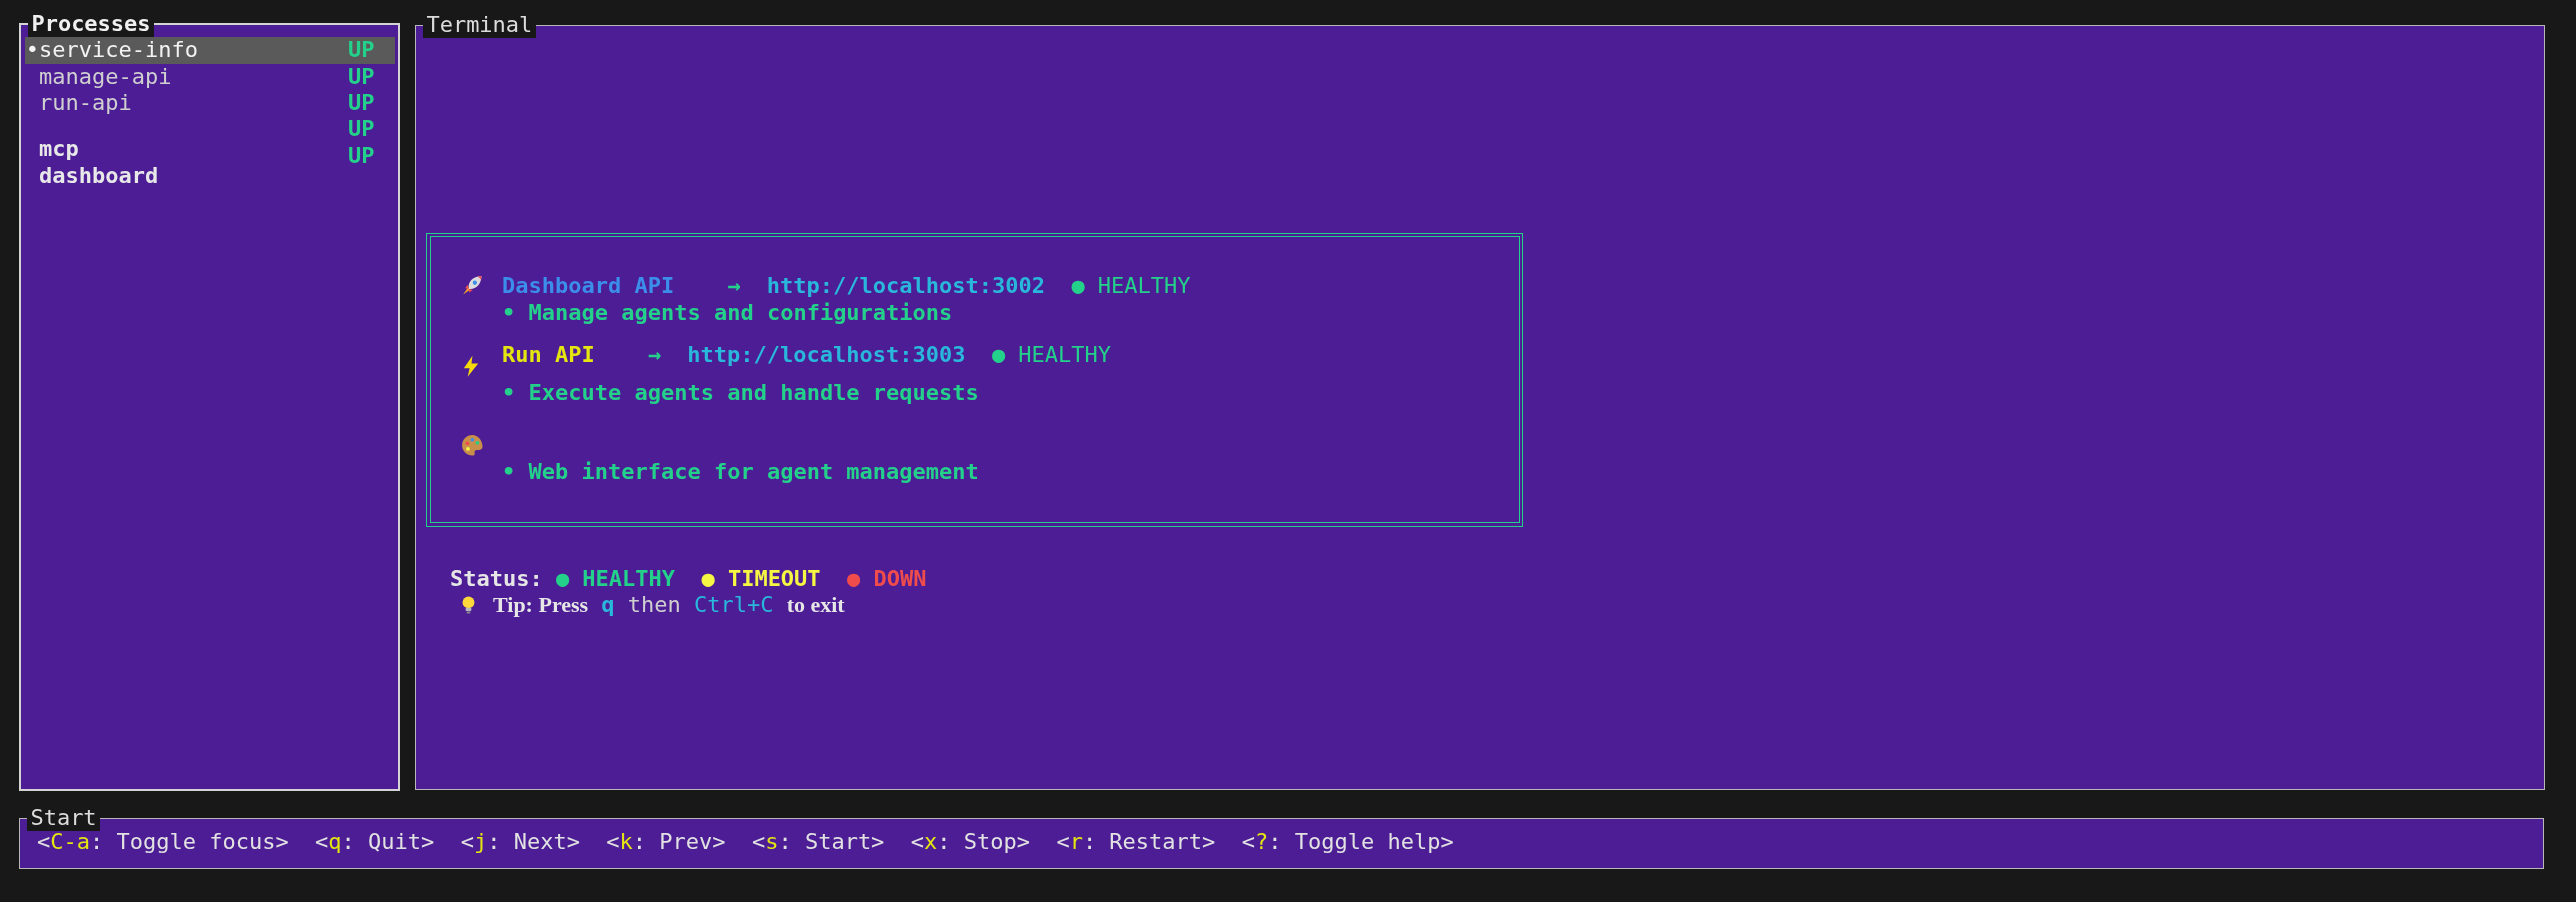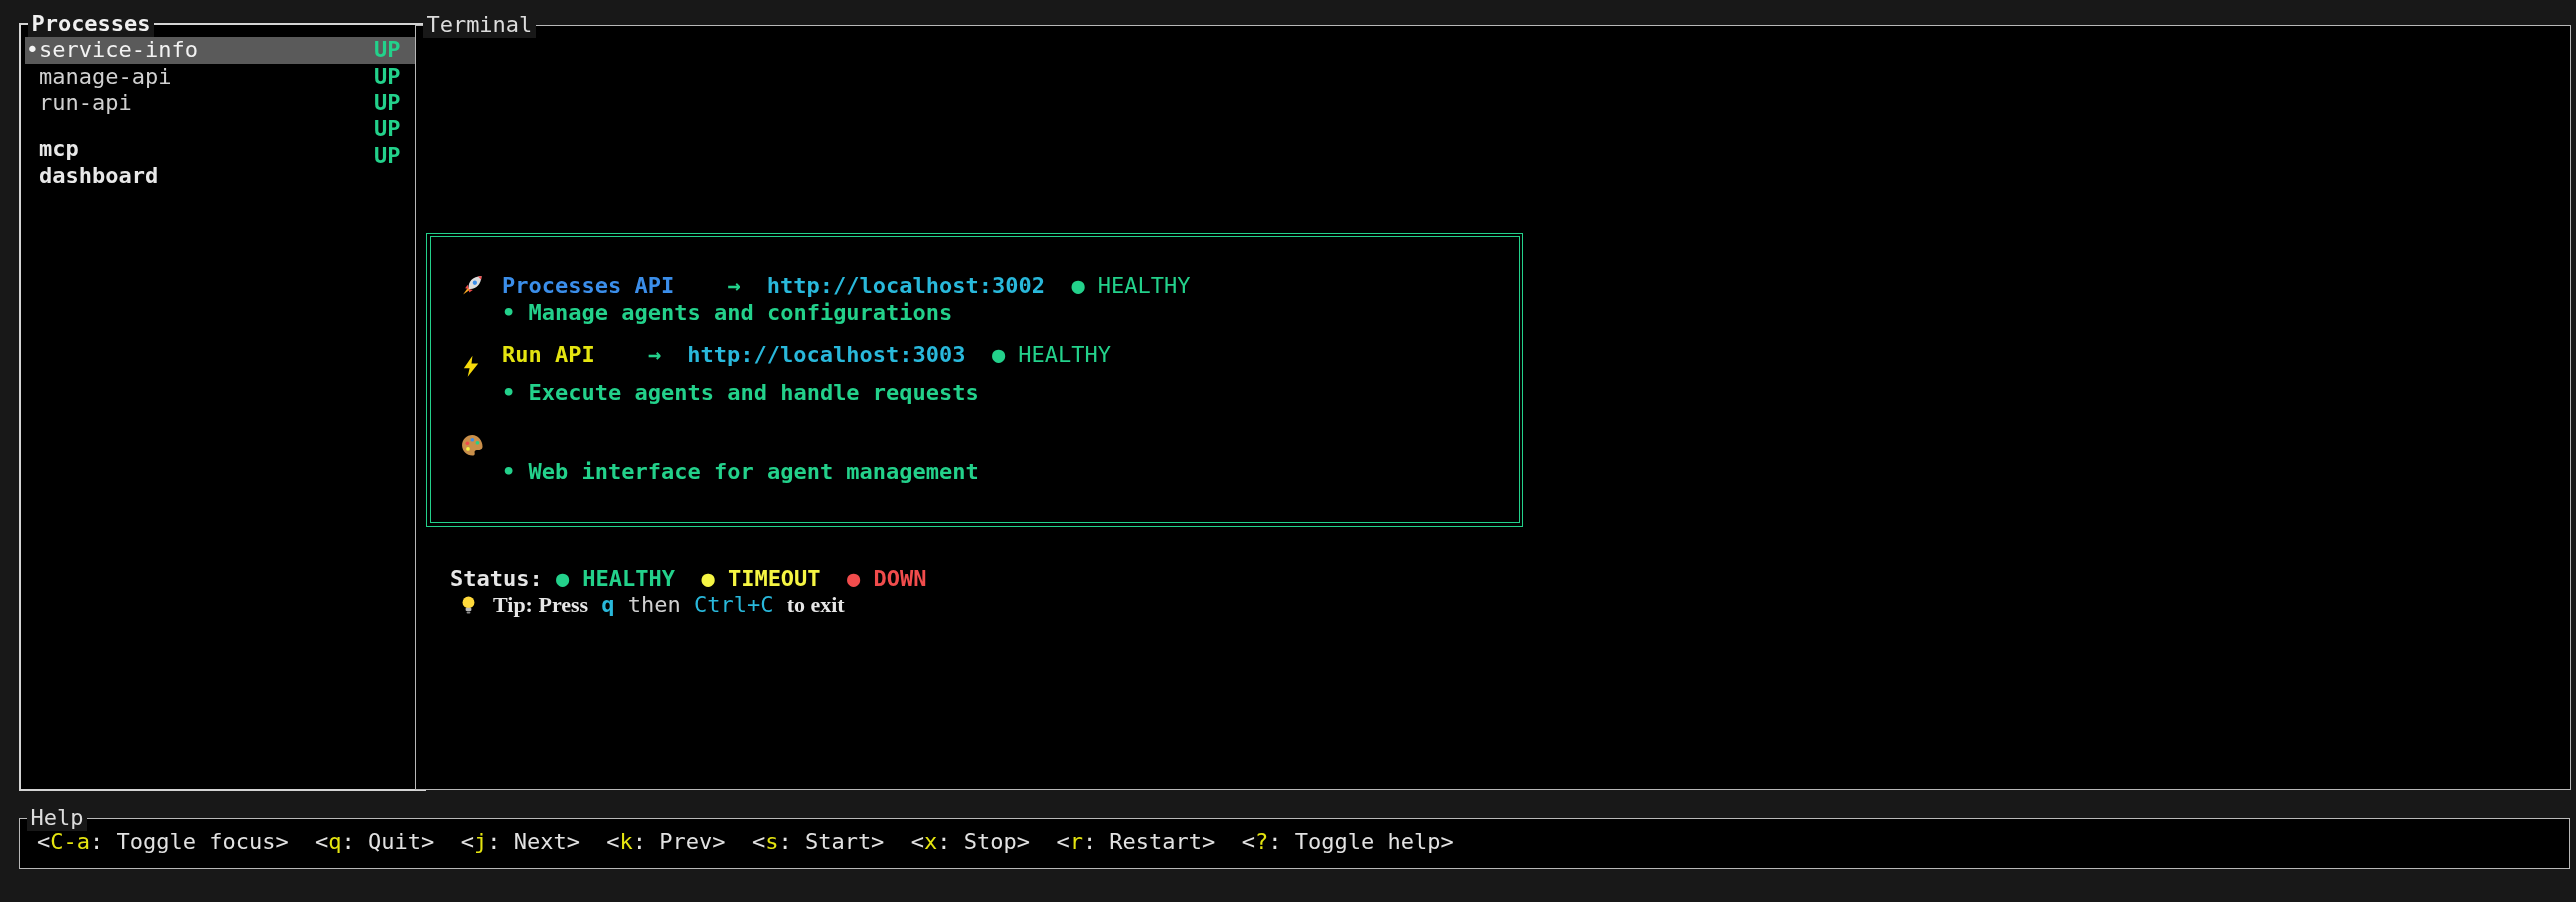--- a/index.html
+++ b/index.html
@@ -2,21 +2,21 @@
 <html style="font-size:15px"><head>
 <meta charset="utf-8">
 <style>
   html,body{margin:0;padding:0;background:#181818;}
   #app{
     position:relative;width:2576px;height:903px;background:#181818;overflow:hidden;
     font-family:"DejaVu Sans Mono","Liberation Mono",monospace;
     font-size:22px;line-height:26.4px;color:#e0e0e0;
   }
   .b{font-weight:bold;}
-  .panel{position:absolute;background:#000000;padding-left:26px;}
+  .panel{position:absolute;background:#4c1d95;}
   .panel-title{position:absolute;top:-14px;left:6.6px;background:#181818;padding:0 3.8px;color:#dcdcdc;white-space:pre;}
   
   .proc-panel{left:19px;top:23px;width:377px;height:764px;border:2.8px solid #d4d4d4;}
   .proc-panel .panel-title{color:#f0f0f0;font-weight:bold;}
   .proc-list{position:absolute;left:0;top:12.3px;width:100%;}
   .proc-row{position:relative;height:26.4px;}
   .proc-row .hl{position:absolute;left:3.8px;right:2.8px;top:0;bottom:0;background:#5a5a5a;}
   .proc-row .bullet{position:absolute;left:4.7px;top:0;color:#f5f5f5;}
   .proc-row .pname{position:absolute;left:18px;top:0;color:#d0d0d0;white-space:pre;}
   .proc-row .pname.b{color:#e8e8e8;margin-top:20px;}
@@ -98,21 +98,21 @@
     <div class="svc-icon" style="left:44px;top:247px">
       <svg width="24.6" height="24.6" viewBox="0 0 24 24">
         <polygon points="3,21 8,14 10,16" fill="#f5a623"></polygon>
         <path d="M8.5,15.5 C7.5,9 12,3.5 21,3 C20.5,12 15,16.5 8.5,15.5 Z" fill="#dcdcdc"></path>
         <circle cx="14.5" cy="9.5" r="2.1" fill="#3b8eea"></circle>
         <path d="M17.5,3.4 L21,3 L20.6,6.5 Z" fill="#f14c4c"></path>
         <path d="M8.5,15.5 L5,15 L7.5,11.5 Z" fill="#f14c4c"></path>
         <path d="M8.5,15.5 L9,19 L12.5,16.5 Z" fill="#f14c4c"></path>
       </svg>
     </div>
-    <div class="line" style="left:86px;top:247px"><span class="lbl-blue">Processes API</span><span class="arrow m4">→</span><span class="url m2">http://localhost:3002</span><span class="dot-green m2">●</span><span class="health m1">HEALTHY</span></div>
+    <div class="line" style="left:86px;top:247px"><span class="lbl-blue">Dashboard API</span><span class="arrow m4">→</span><span class="url m2">http://localhost:3002</span><span class="dot-green m2">●</span><span class="health m1">HEALTHY</span></div>
     <div class="line desc" style="left:86px;top:274px">• Manage agents and configurations</div>
 
     <div class="svc-icon" style="left:44px;top:328px">
       <svg width="23" height="24.6" viewBox="0 0 24 24">
         <polygon points="13,1 4,14 10,14 8,23 19,9 12,9" fill="#f5d90a"></polygon>
       </svg>
     </div>
     <div class="line" style="left:86px;top:316px"><span class="lbl-yellow">Run API</span><span class="arrow m4">→</span><span class="url m2">http://localhost:3003</span><span class="dot-green m2">●</span><span class="health m1">HEALTHY</span></div>
     <div class="line desc" style="left:86px;top:354px">• Execute agents and handle requests</div>
 
@@ -133,18 +133,18 @@
       <svg width="23" height="24.6" viewBox="0 0 24 24">
         <circle cx="12" cy="9" r="6.2" fill="#ffd93b"></circle>
         <rect x="9" y="14.6" width="6" height="3.4" rx="1" fill="#b9b9b9"></rect>
         <rect x="10" y="18.4" width="4" height="2.2" rx="1" fill="#8a8a8a"></rect>
       </svg>
     </div>
     <div class="line" style="left:77px;top:566px"><span class="tip-b">Tip: Press</span><span class="tip-key m1">q</span><span class="tip-dim m1">then</span><span class="tip-combo m1">Ctrl+C</span><span class="tip-b m1">to exit</span></div>
   </div>
 
   <div class="panel help-panel">
-    <div class="panel-title">Help</div>
+    <div class="panel-title">Start</div>
     <div class="help-line"><span class="help-item"><span>&lt;</span><span class="help-key">C-a</span><span>: Toggle focus&gt;</span></span><span class="help-item"><span>&lt;</span><span class="help-key">q</span><span>: Quit&gt;</span></span><span class="help-item"><span>&lt;</span><span class="help-key">j</span><span>: Next&gt;</span></span><span class="help-item"><span>&lt;</span><span class="help-key">k</span><span>: Prev&gt;</span></span><span class="help-item"><span>&lt;</span><span class="help-key">s</span><span>: Start&gt;</span></span><span class="help-item"><span>&lt;</span><span class="help-key">x</span><span>: Stop&gt;</span></span><span class="help-item"><span>&lt;</span><span class="help-key">r</span><span>: Restart&gt;</span></span><span class="help-item"><span>&lt;</span><span class="help-key">?</span><span>: Toggle help&gt;</span></span></div>
   </div>
 
 </div>
 
 
 </body></html>

